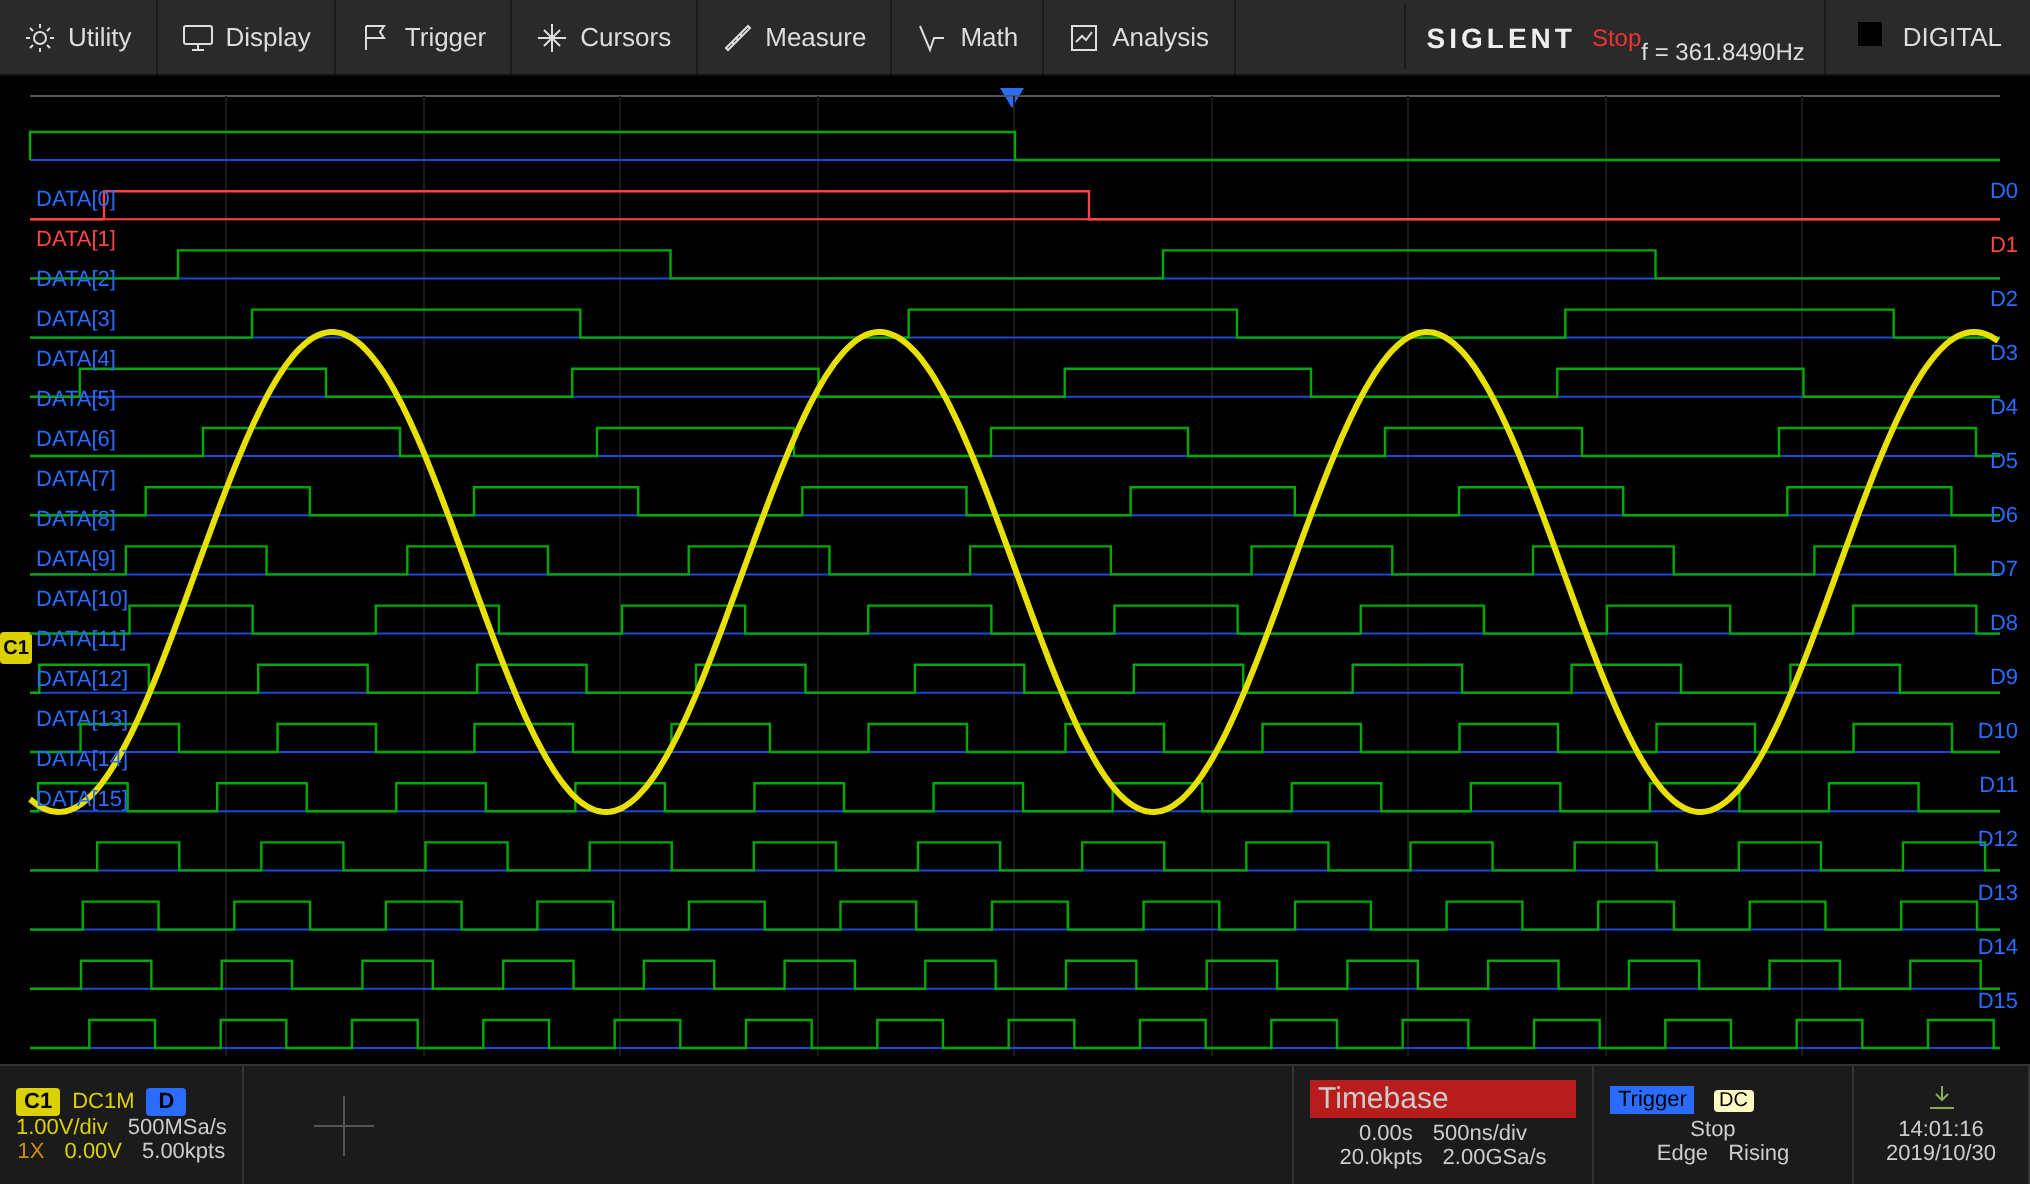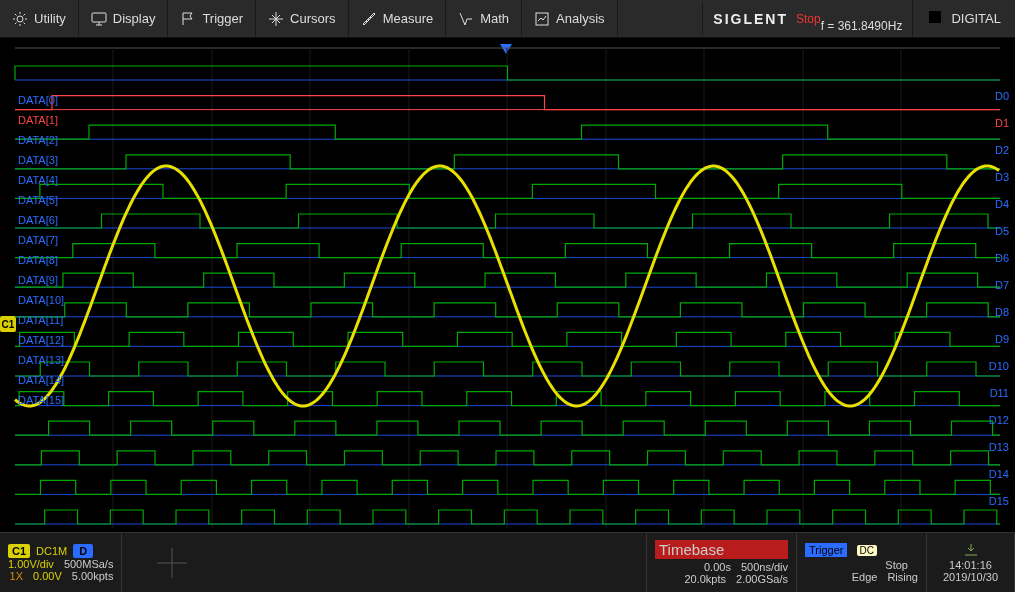--- a/index.html
+++ b/index.html
@@ -76,21 +76,21 @@
   .ch-val{color:#dbd100;text-align:right;}
   .probe{color:#d38b00;}
   .d-chip{background:#2a6cff;color:#000;padding:1px 6px;border-radius:2px;font-size:11px;font-weight:bold;}
   .status-block.spacer{flex:1;position:relative;}
   .crosshair{position:absolute;left:50px;top:50%;transform:translate(-50%,-50%);width:40px;height:40px;}
   .status-block.tb{min-width:150px;}
   .status-block.trg{min-width:130px;}
   .tb-title{background:#b91c1c;padding:1px 4px;margin-bottom:2px;display:inline-block;font-size:15px;}
   .trg-title{background:#2a6cff;color:#000;padding:1px 4px;margin-bottom:2px;display:inline-block;font-size:11px;}
   .trg-dc{background:#fef9c3;color:#000;padding:0 3px;border-radius:2px;font-size:10px;margin-left:6px;}
-  .kv{display:flex;justify-content:flex-end;gap:10px;}
+  .kv{display:flex;justify-content:center;gap:10px;}
   .status-block.clock{min-width:88px;align-items:center;text-align:center;}
   .download-icon{color:#8a5;}
 </style>
 </head>
 <body>
 
 <div class="menubar">
   <div class="menu-item">
     <span class="icon">
       <svg viewBox="0 0 16 16" width="16" height="16">

